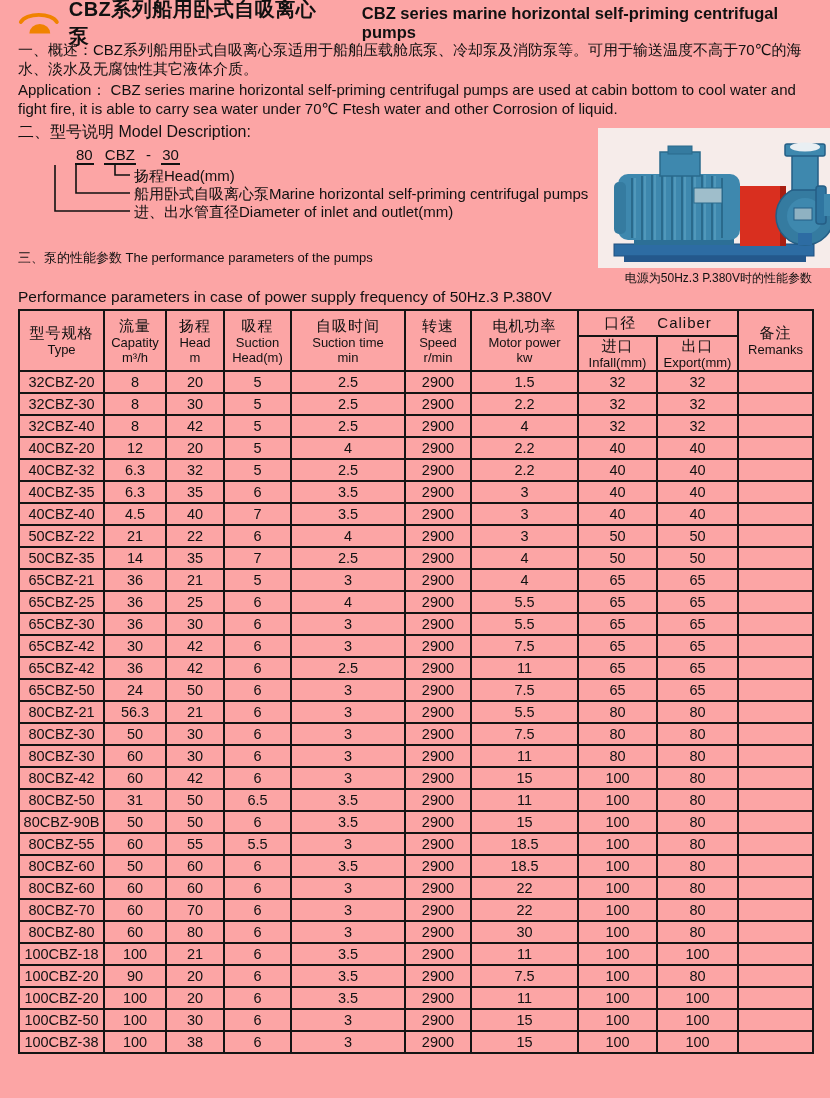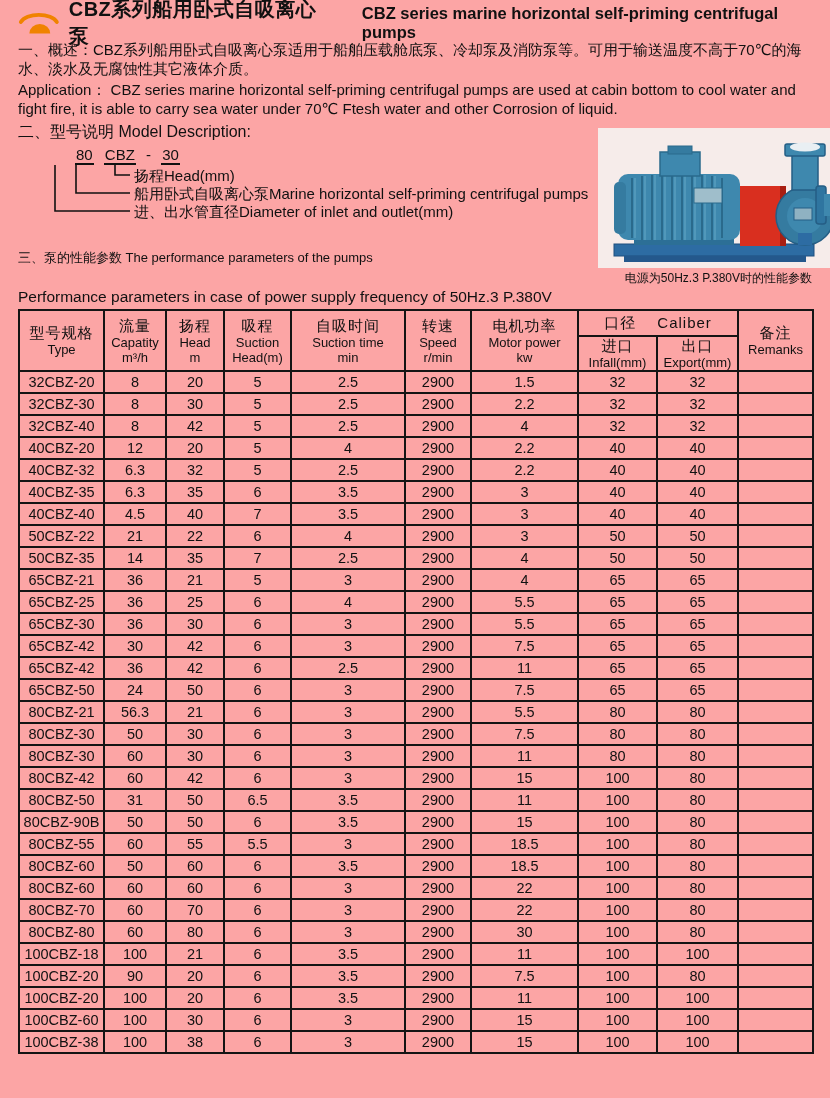--- a/index.html
+++ b/index.html
@@ -580,21 +580,21 @@
     <td>6</td>
     <td>3.5</td>
     <td>2900</td>
     <td>11</td>
     <td>100</td>
     <td>100</td>
     <td></td>
   </tr>
 
   <tr>
-    <td class="c-type">100CBZ-60</td>
+    <td class="c-type">100CBZ-50</td>
     <td>100</td>
     <td>30</td>
     <td>6</td>
     <td>3</td>
     <td>2900</td>
     <td>15</td>
     <td>100</td>
     <td>100</td>
     <td></td>
   </tr>

